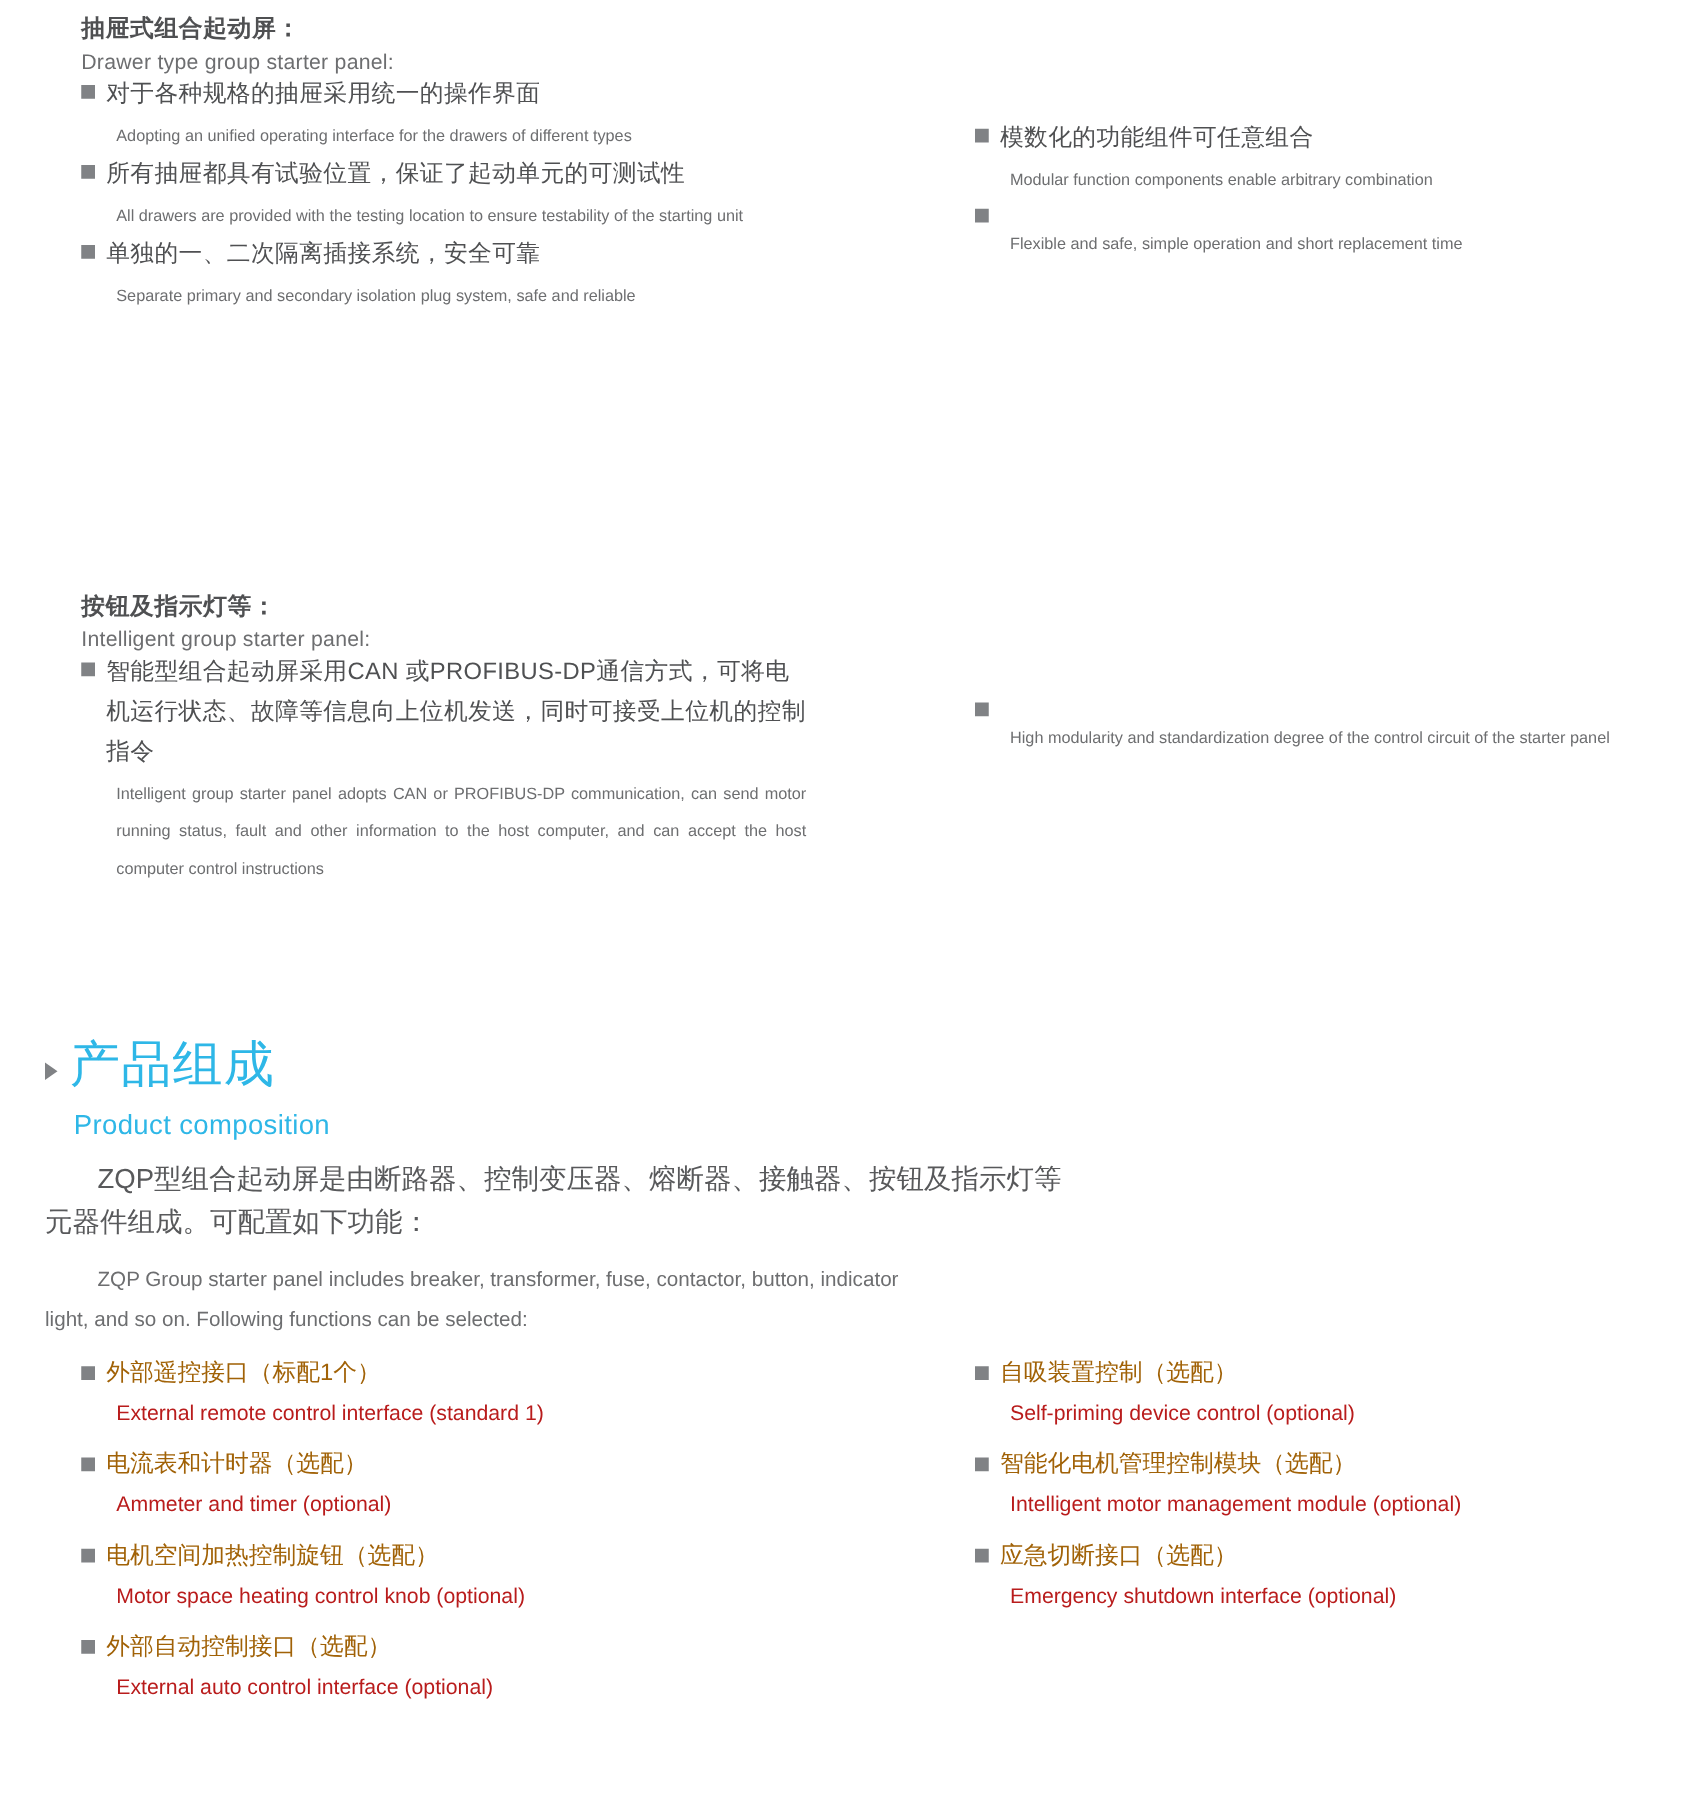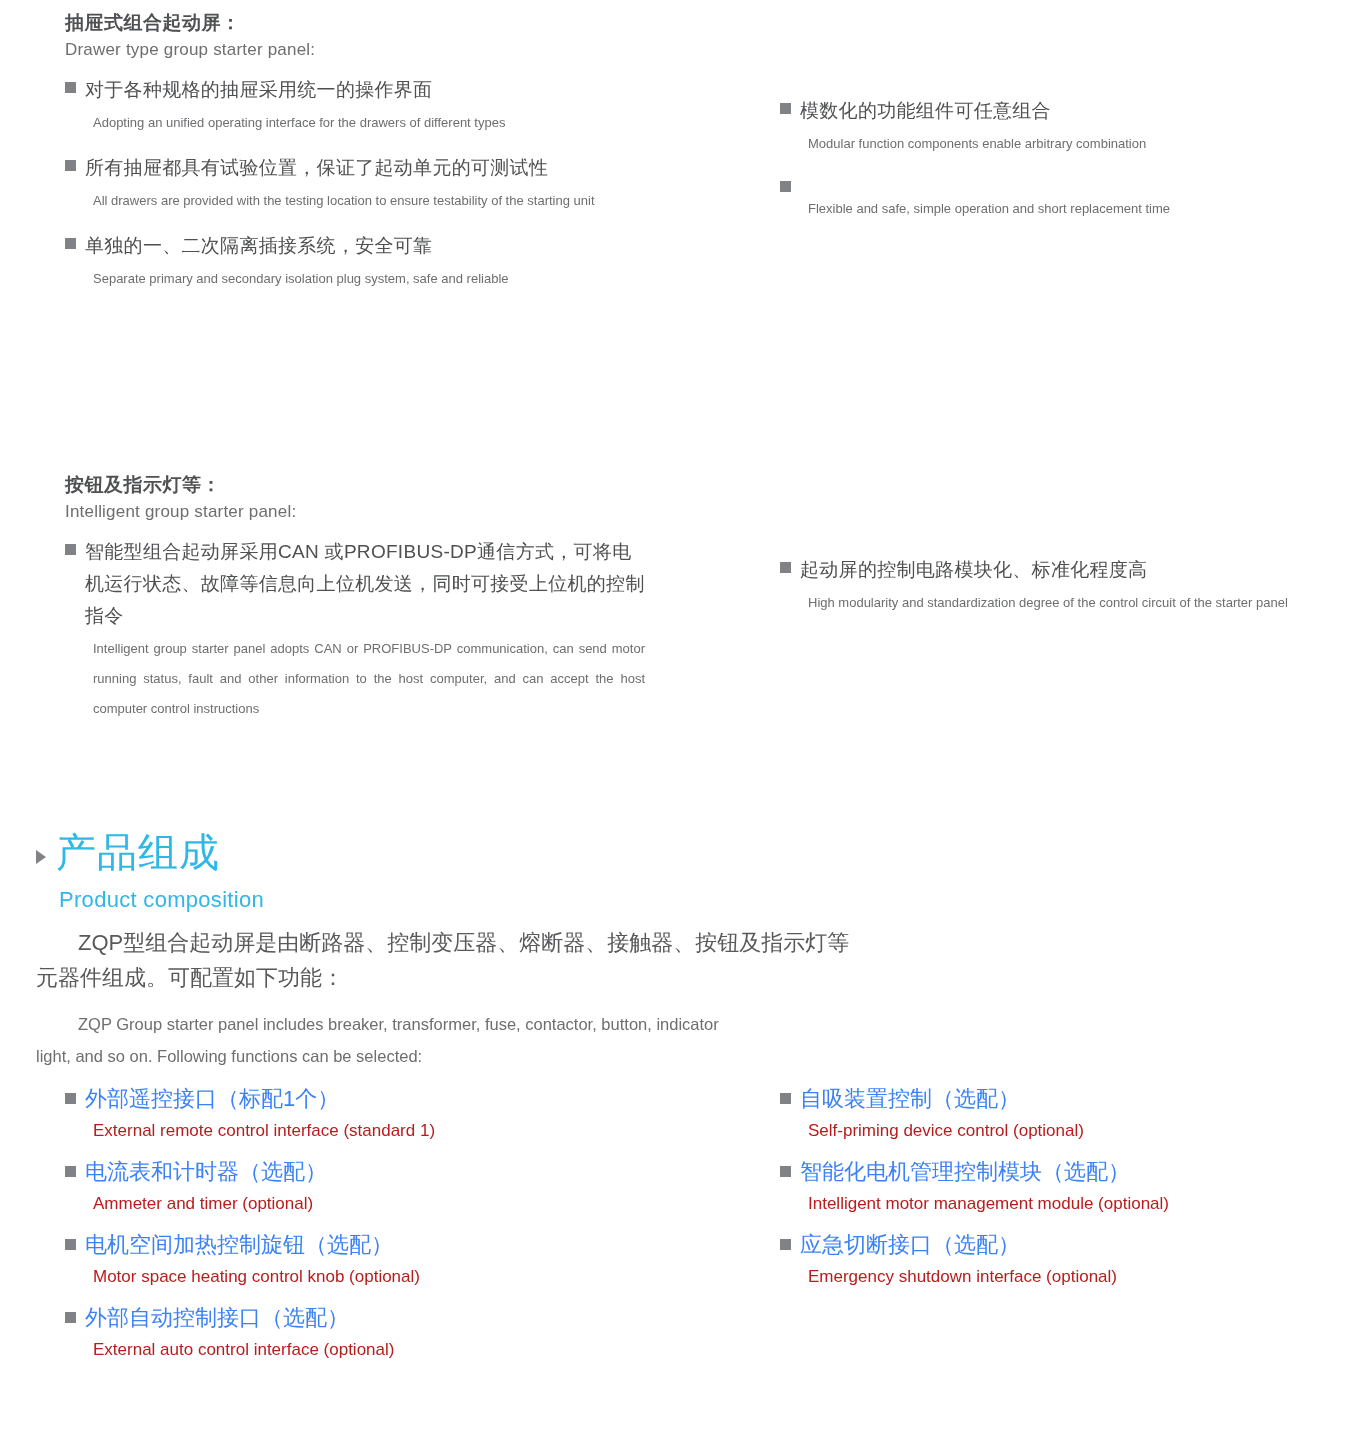--- a/index.html
+++ b/index.html
@@ -33,21 +33,21 @@
   .section-head-en {
     font-size: 17px;
     color: #6d6e70;
     margin-top: 4px;
     letter-spacing: 0.2px;
   }
 
   .bullet-row {
     display: flex;
     align-items: flex-start;
-    margin-top: 14px;
+    margin-top: 0;
   }
   .sq {
     width: 11px;
     height: 11px;
     background: #808285;
     flex: 0 0 11px;
     margin-top: 8px;
     margin-right: 9px;
   }
   .bullet-cn {
@@ -149,22 +149,22 @@
   #bottom-block {
     top: 1085px;
     left: 65px;
   }
   .feat-row {
     display: flex;
     align-items: flex-start;
     margin-top: 12px;
   }
   .feat-cn {
-    font-size: 22px;
-    color: #3b82f6;
+    font-size: 19px;
+    color: #a16207;
     line-height: 28px;
   }
   .feat-en {
     font-size: 17px;
     color: #b91c1c;
     line-height: 30px;
     margin-top: 3px;
     margin-left: 28px;
   }
   .first { margin-top: 0; }
@@ -220,21 +220,20 @@
       <div class="bullet-row">
         <span class="sq"></span>
         <span class="bullet-cn">智能型组合起动屏采用CAN 或PROFIBUS-DP通信方式，可将电机运行状态、故障等信息向上位机发送，同时可接受上位机的控制指令</span>
       </div>
       <div class="bullet-en indent-en">Intelligent group starter panel adopts CAN or PROFIBUS-DP communication, can send motor running status, fault and other information to the host computer, and can accept the host computer control instructions</div>
     </div>
 
     <div class="col-right" style="margin-top:82px;">
       <div class="bullet-row first">
         <span class="sq"></span>
-        <span class="bullet-cn">起动屏的控制电路模块化、标准化程度高</span>
       </div>
       <div class="bullet-en indent-en">High modularity and standardization degree of the control circuit of the starter panel</div>
     </div>
   </div>
 
   <div class="prod-head">
     <span class="tri"></span>
     <span class="prod-title-cn">产品组成</span>
   </div>
   <div class="prod-title-en">Product composition</div>

